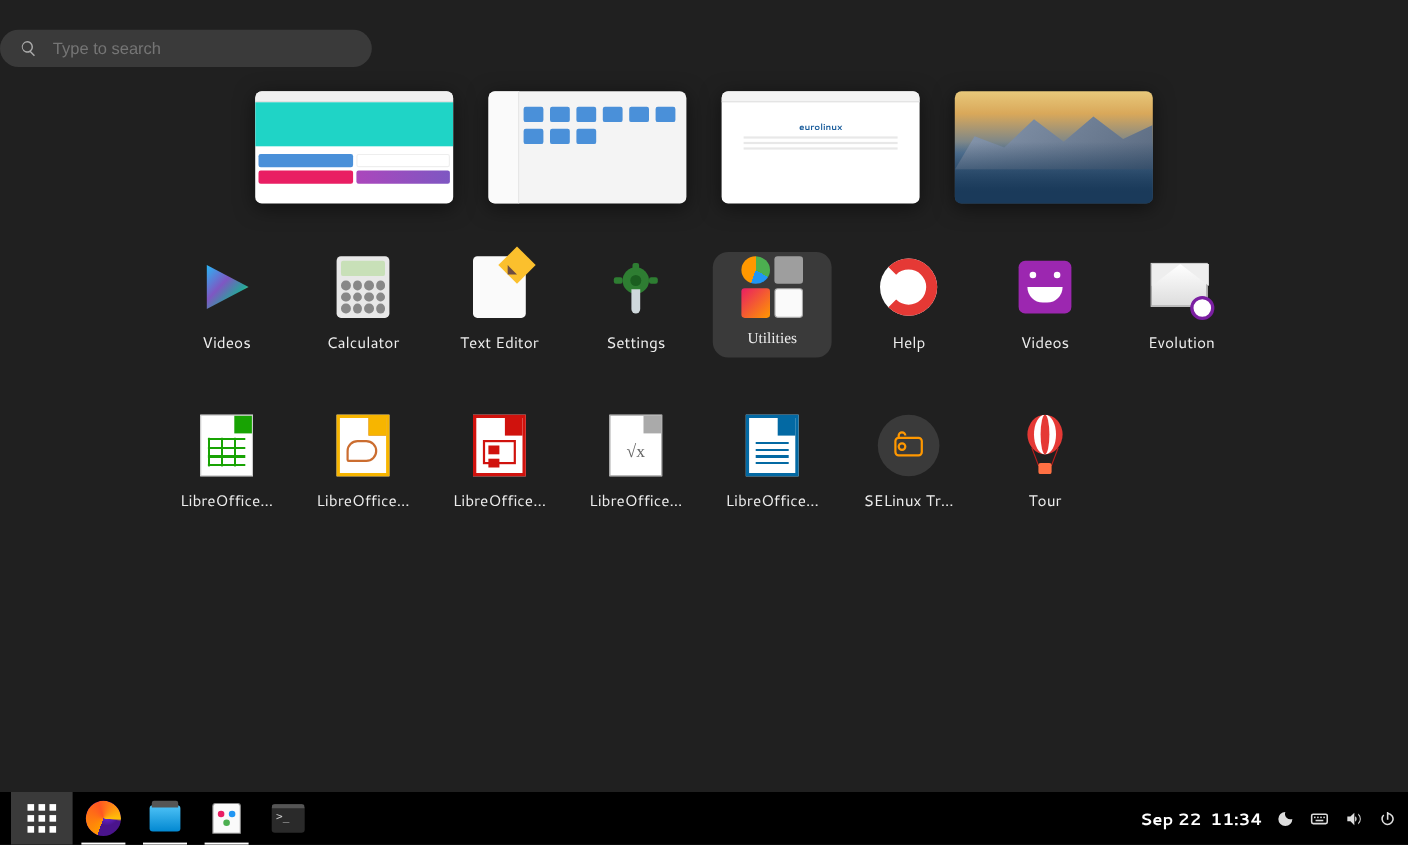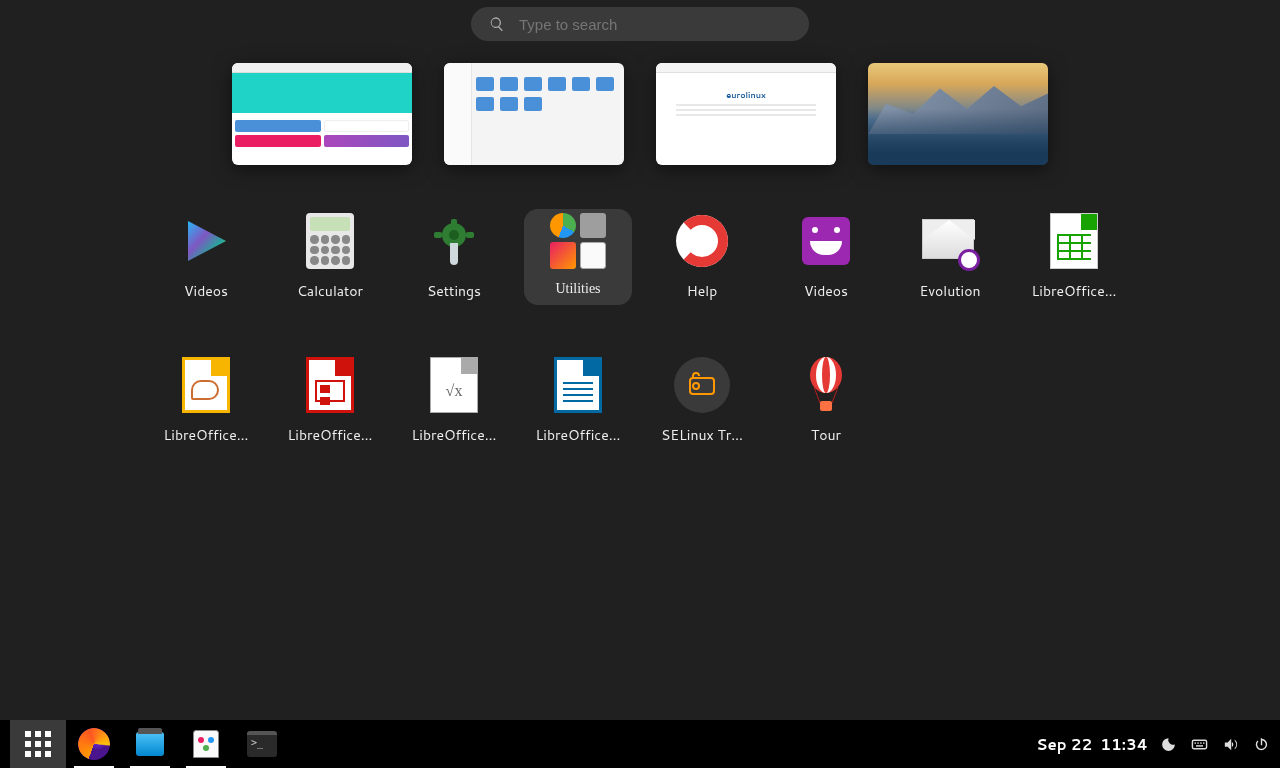--- a/index.html
+++ b/index.html
@@ -5,21 +5,21 @@
   * { box-sizing: border-box; margin: 0; padding: 0; }
   body {
     width: 1280px; height: 768px;
     background: #202020;
     font-family: Cantarell, "Segoe UI", sans-serif;
     color: #fff;
     overflow: hidden;
     position: relative;
   }
   
-  .search-wrap { display:flex; justify-content:center; padding-top:7px; }
+  .search-wrap { display:flex; justify-content:flex-start; padding-top:27px; }
   .search {
     width: 338px; height: 34px; border-radius: 17px;
     background: #3a3a3a; display:flex; align-items:center;
     padding: 0 18px; gap:14px;
   }
   .search svg { width:16px; height:16px; fill:#aaa; }
   .search input {
     flex:1; background:transparent; border:none; outline:none;
     color:#bbb; font-size:15px;
   }
@@ -243,20 +243,28 @@
             <div class="key"></div>
             <div class="key"></div>
             <div class="key"></div>
             <div class="key"></div>
           </div>
         </div>
     </div>
     <span class="label">Calculator</span>
   </div>
 
+  <div class="app">
+    <div class="ico">
+        <div class="ico-text">
+          <div class="pencil"></div>
+        </div>
+      </div>
+    <span class="label">Text Editor</span>
+  </div>
 
   <div class="app">
     <div class="ico ico-settings">
       <svg viewBox="0 0 56 56">
           <circle cx="28" cy="22" r="12" fill="#2e7d32"></circle>
           <circle cx="28" cy="22" r="5" fill="#1b5e20"></circle>
           <g fill="#2e7d32">
             <rect x="25" y="6" width="6" height="8" rx="2"></rect>
             <rect x="25" y="30" width="6" height="8" rx="2"></rect>
             <rect x="8" y="19" width="8" height="6" rx="2"></rect>

